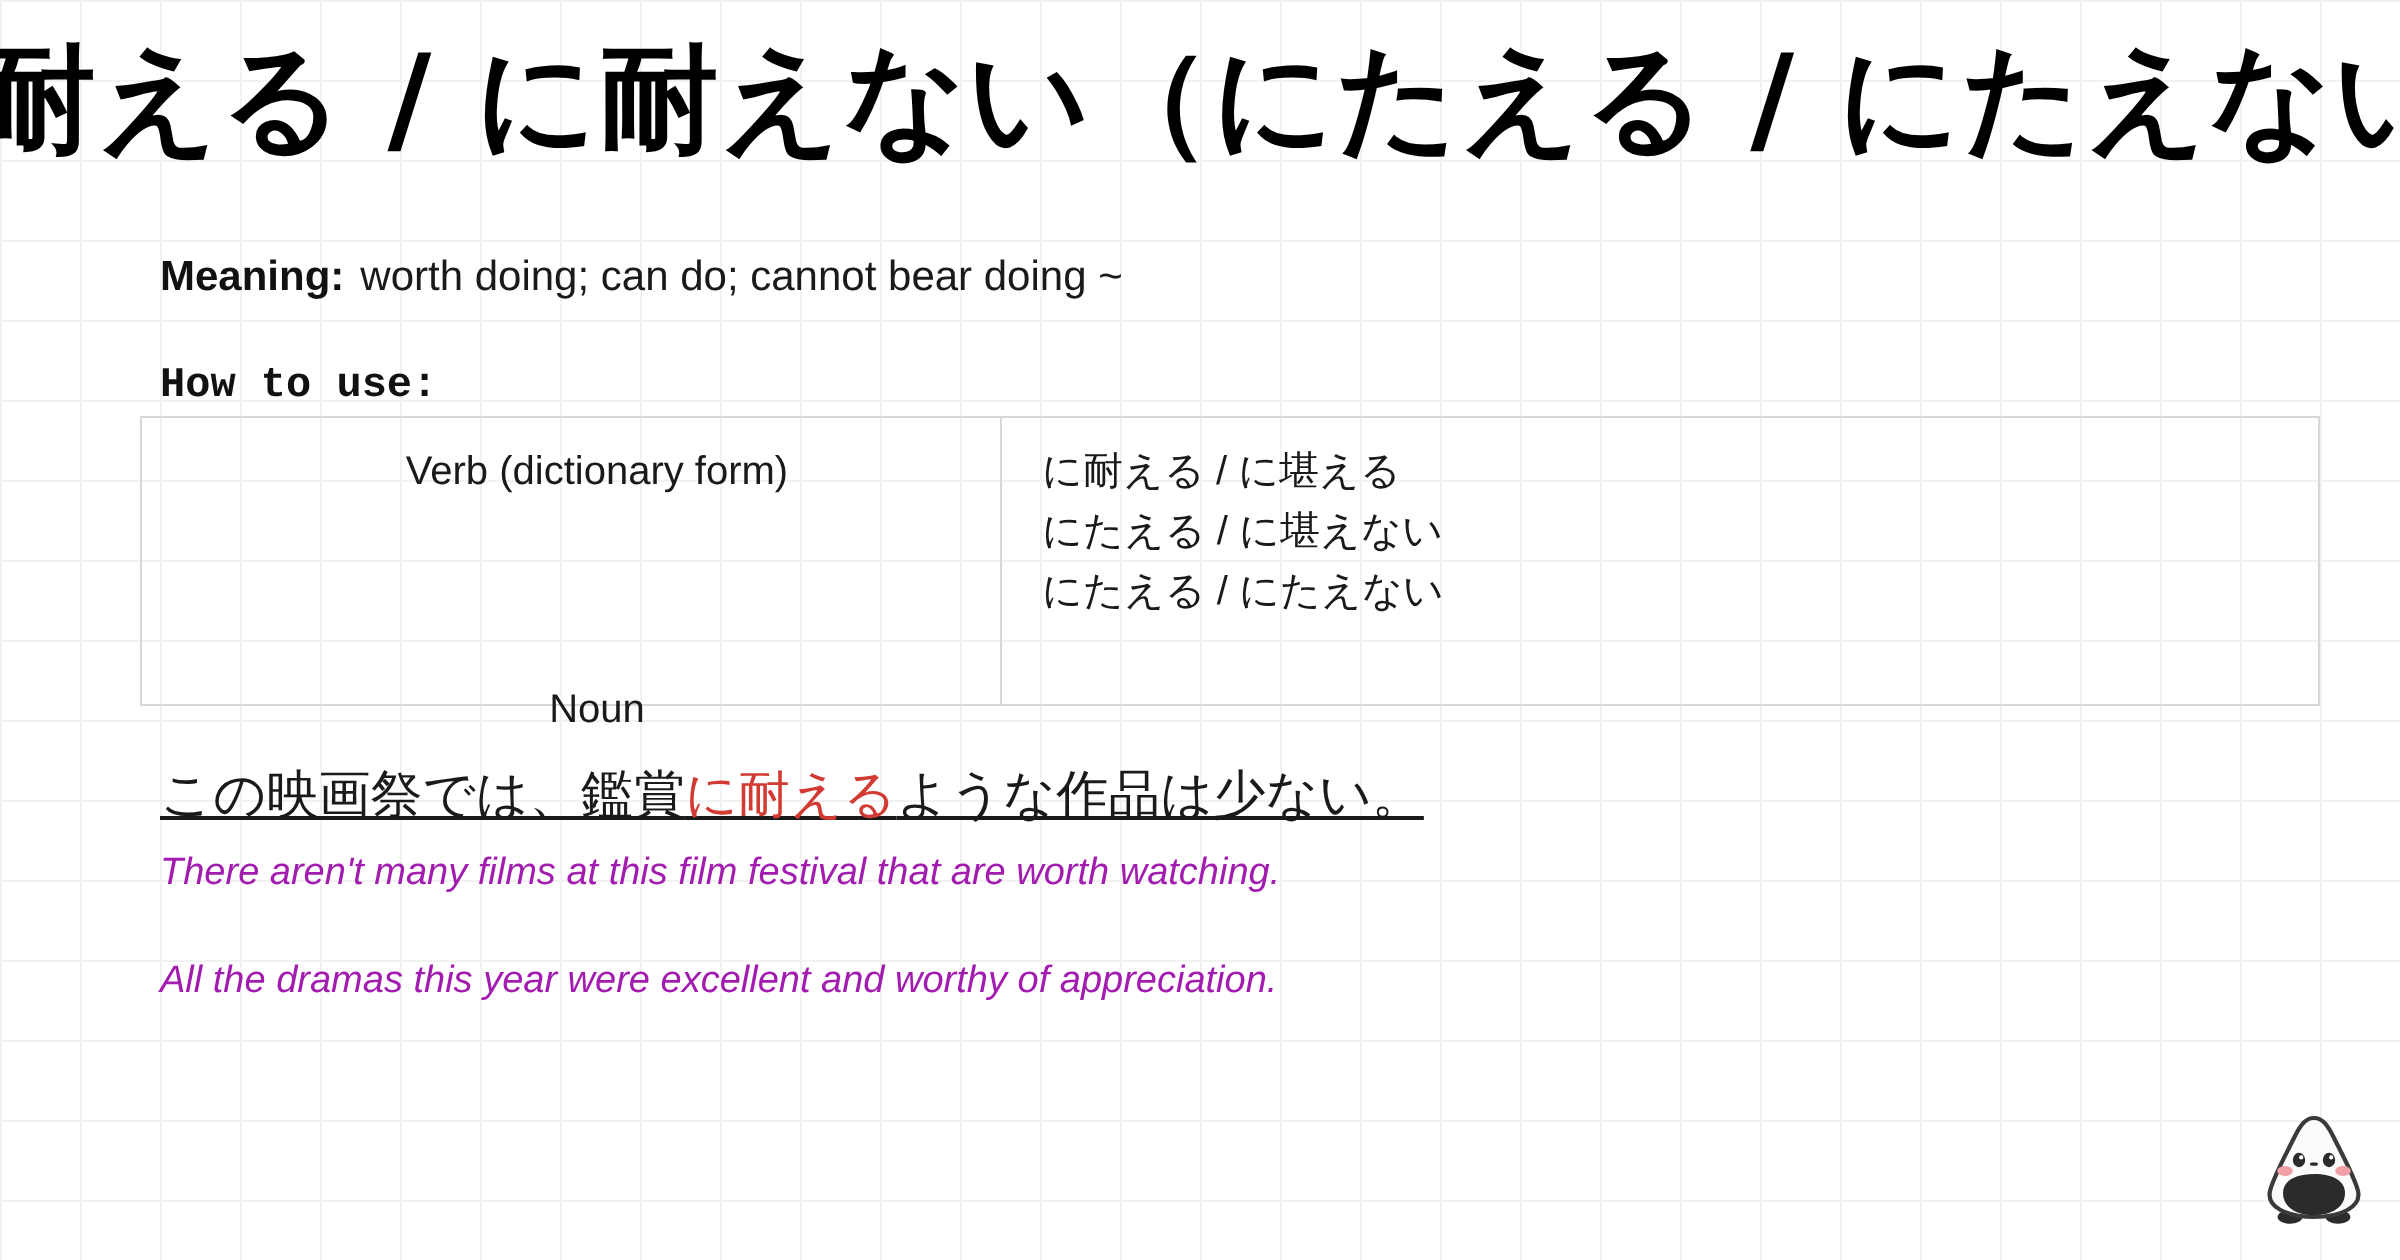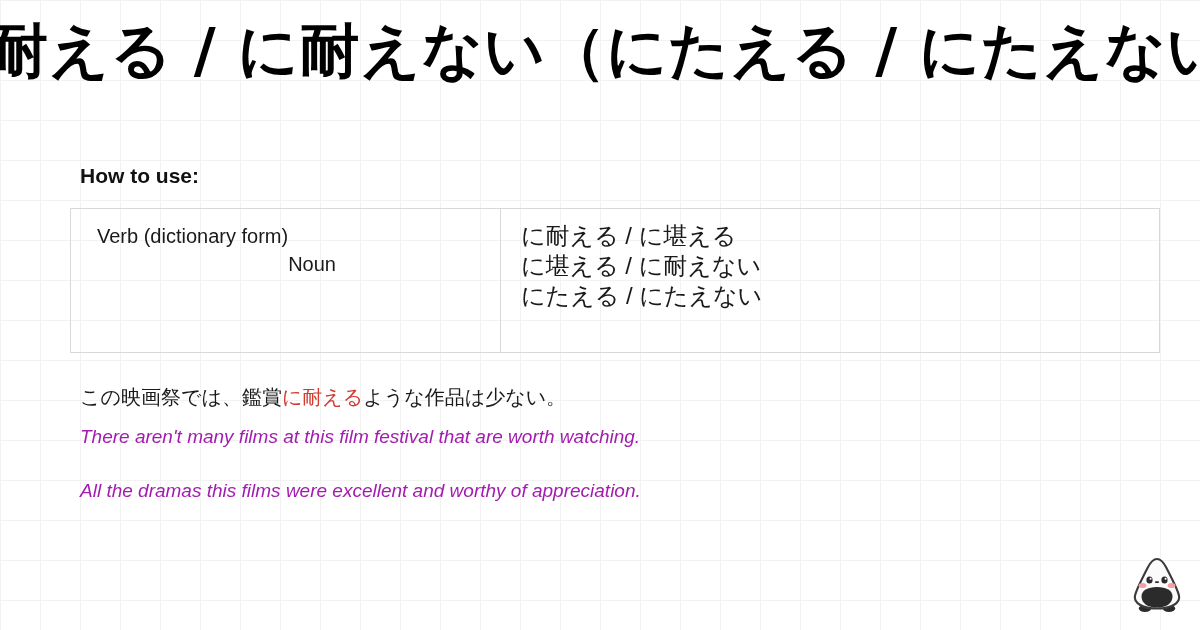--- a/index.html
+++ b/index.html
@@ -75,26 +75,27 @@
   #meaning-value {
     font-weight: 400;
     color: #1a1a1a;
     margin-left: 8px;
   }
 
   
   #howto-label {
     position: absolute;
     left: 80px;
-    top: 162px;
+    top: 180px;
     font-size: 21px;
     line-height: 28px;
     font-weight: 700;
     color: #111111;
     white-space: nowrap;
+    font-family: Liberation Mono, monospace;
   }
 
   
   #usage-table {
     position: absolute;
     left: 70px;
     top: 208px;
     width: 1090px;
     height: 145px;
     border: 1px solid #d8d8d8;
@@ -103,56 +104,58 @@
     background: transparent;
   }
   .tbl-col {
     box-sizing: border-box;
     padding: 12px 0 0 26px;
   }
   #usage-col-left {
     width: 430px;
     border-right: 1px solid #d8d8d8;
     display: flex;
-    flex-direction: row;
+    flex-direction: column;
+    align-items: center;
   }
   #usage-col-right {
     flex: 1;
     padding-left: 20px;
   }
   .tbl-cell-text {
     font-size: 20px;
     line-height: 30px;
     color: #1a1a1a;
     white-space: nowrap;
   }
   #usage-left-verb { margin-bottom: 0; }
-  #usage-left-noun { margin-top: 28px; }
+  #usage-left-noun { margin-top: 89px; }
   .tbl-form-line {
-    font-size: 24px;
+    font-size: 20px;
     line-height: 30px;
     color: #1a1a1a;
     white-space: nowrap;
   }
 
   
   .example-block {
     position: absolute;
     left: 80px;
     width: 1080px;
   }
   #example-1 { top: 376px; }
   #example-2 { top: 472px; }
 
   .example-jp {
-    font-size: 20px;
+    font-size: 26px;
     line-height: 42px;
     color: #1a1a1a;
     white-space: nowrap;
     letter-spacing: 0px;
+    text-decoration: underline;
   }
   .hl {
     color: #d23b32;
   }
   .example-en {
     font-size: 19px;
     line-height: 30px;
     font-style: italic;
     color: #a21caf;
     white-space: nowrap;
@@ -172,42 +175,45 @@
 <body>
 
 <div id="grid-bg"></div>
 
 <div id="page">
 
   <div id="title-bar">
     <div id="title-text">耐える / に耐えない（にたえる / にたえない</div>
   </div>
 
+  <div id="meaning-row">
+    <span id="meaning-label">Meaning:</span><span id="meaning-value">worth doing; can do; cannot bear doing ~</span>
+  </div>
 
   <div id="howto-label">How to use:</div>
 
   <div id="usage-table">
     <div id="usage-col-left" class="tbl-col">
       <div id="usage-left-verb" class="tbl-cell-text">Verb (dictionary form)</div>
       <div id="usage-left-noun" class="tbl-cell-text">Noun</div>
     </div>
     <div id="usage-col-right" class="tbl-col">
       <div class="tbl-form-line">に耐える / に堪える</div>
-      <div class="tbl-form-line">に堪える / に耐えない</div>
+      <div class="tbl-form-line">にたえる / に堪えない</div>
       <div class="tbl-form-line">にたえる / にたえない</div>
     </div>
   </div>
 
   <div id="example-1" class="example-block">
     <div class="example-jp"><span>この映画祭では、鑑賞</span><span class="hl">に耐える</span><span>ような作品は少ない。</span></div>
     <div class="example-en">There aren't many films at this film festival that are worth watching.</div>
   </div>
 
   <div id="example-2" class="example-block">
-    <div class="example-en">All the dramas this films were excellent and worthy of appreciation.</div>
+    <div class="example-en">All the dramas this year were excellent and worthy of appreciation.</div>
   </div>
 
   <div id="mascot">
     <svg viewBox="0 0 58 60" width="58" height="60" xmlns="http://www.w3.org/2000/svg">
 
       <ellipse cx="17" cy="52.5" rx="6.2" ry="3.4" fill="#2b2b2b"></ellipse>
       <ellipse cx="41" cy="52.5" rx="6.2" ry="3.4" fill="#2b2b2b"></ellipse>
 
       <path d="M29 3 C33 3 35.5 6 38.5 12 C43 21 49.5 33 51 39.5
                C52.8 47.5 42.5 52.5 29 52.5

